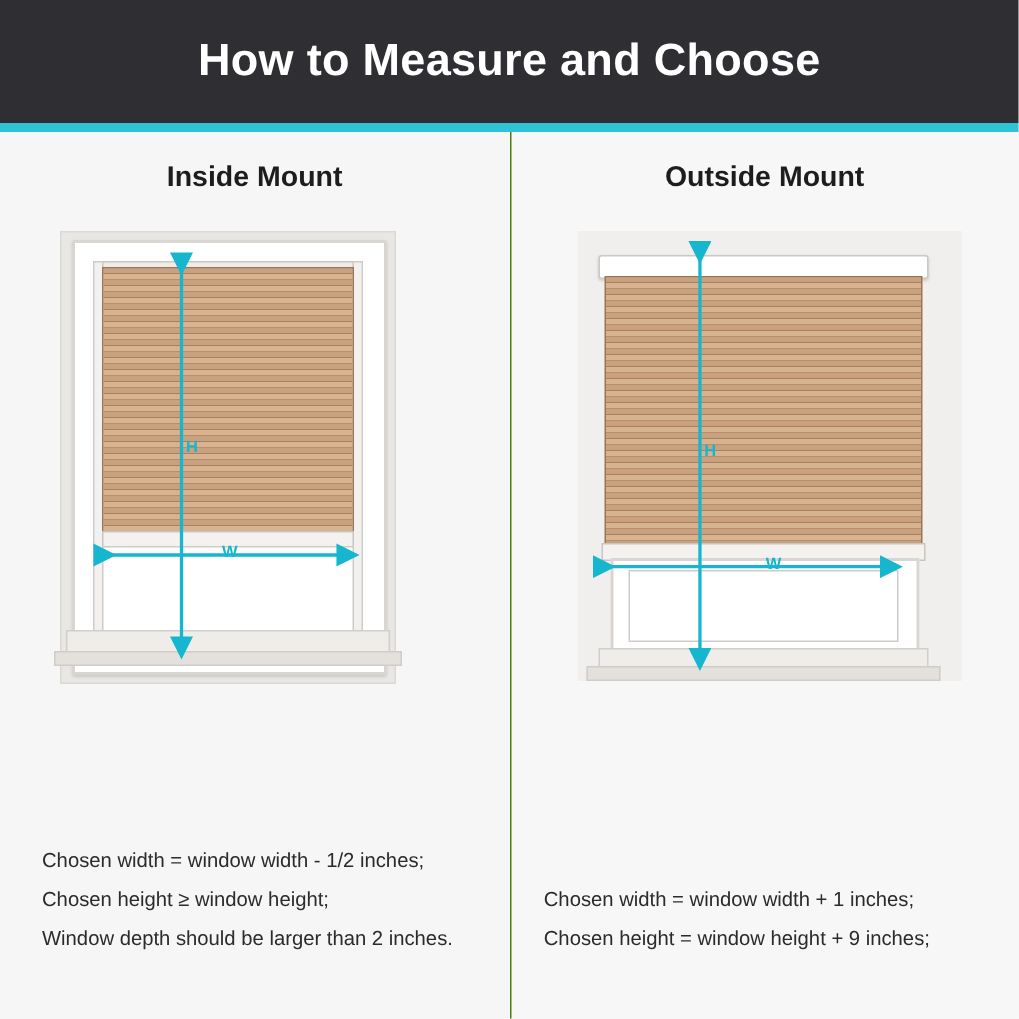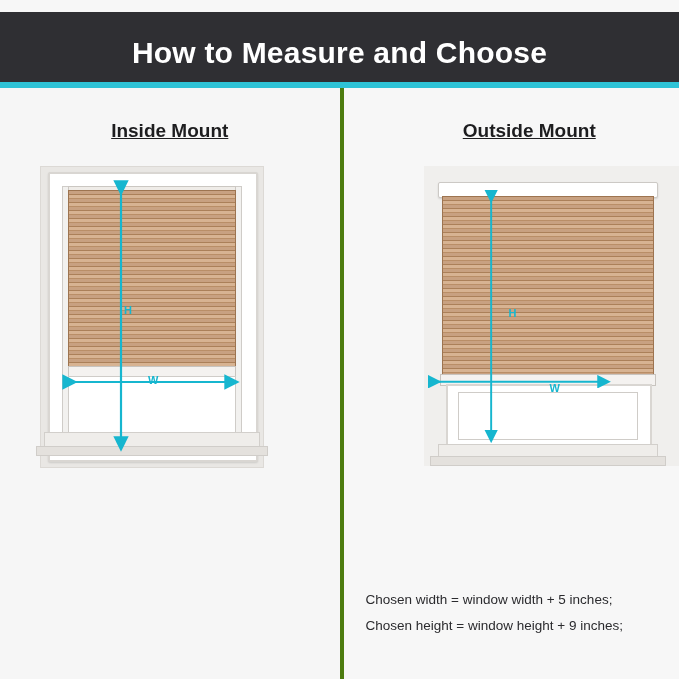--- a/index.html
+++ b/index.html
@@ -6,21 +6,21 @@
   body{
     width:679px;height:679px;
     background:#ffffff;
     font-family:"Liberation Sans", sans-serif;
     overflow:hidden;
   }
   .page{position:relative;width:679px;height:679px;background:#f7f7f7;}
 
   
   .header{
-    position:absolute;left:0;top:12px;width:679px;height:82px;
+    position:absolute;left:0;top:0;width:679px;height:82px;
     background:#2f2f33;
     display:flex;align-items:center;justify-content:center;
   }
   .header-title{
     color:#ffffff;
     font-size:30px;
     font-weight:bold;
     letter-spacing:.2px;
   }
   .accent-bar{
@@ -33,29 +33,28 @@
     position:absolute;left:0;top:88px;width:679px;height:591px;
     background:#f7f7f7;
     display:flex;
   }
   .col{
     position:relative;
     width:339.5px;height:591px;
     box-sizing:border-box;
   }
   .col.left{background:#f6f6f6;}
-  .col.right{background:#f7f7f7;border-left:4px solid #4d7c0f;padding-left:36px;}
+  .col.right{background:#f7f7f7;border-left:1px solid #4d7c0f;}
 
   .col-title{
     text-align:center;
     font-size:19px;
     font-weight:bold;
     color:#1d1d1f;
-    margin-top:32px;
-    text-decoration:underline;
+    margin-top:20px;
   }
 
   
   .illus{position:relative;width:100%;height:355px;}
 
   
   .in-wall{
     position:absolute;left:40px;top:24px;width:222px;height:300px;
     background:#e9e7e4;
     border:1px solid #dcd9d5;
@@ -205,20 +204,25 @@
           </defs>
 
           <line x1="121" y1="46" x2="121" y2="302" stroke="#16b6cf" stroke-width="2.2" marker-start="url(#ah1)" marker-end="url(#ah1)"></line>
 
           <line x1="70" y1="240" x2="232" y2="240" stroke="#16b6cf" stroke-width="2.2" marker-start="url(#ah1)" marker-end="url(#ah1)"></line>
         </svg>
         <div class="dimlabel" style="left:124px;top:162px;">H</div>
         <div class="dimlabel" style="left:148px;top:232px;">W</div>
       </div>
 
+      <div class="notes">
+        <div class="note">Chosen width = window width - 1/2 inches;</div>
+        <div class="note">Chosen height ≥ window height;</div>
+        <div class="note">Window depth should be larger than 2 inches.</div>
+      </div>
     </div>
 
     <div class="col right">
       <div class="col-title">Outside Mount</div>
 
       <div class="illus">
         <div class="out-wall"></div>
         <div class="out-headrail"></div>
         <div class="out-shade"></div>
         <div class="out-bottombar"></div>
@@ -236,19 +240,19 @@
 
           <line x1="126" y1="38" x2="126" y2="310" stroke="#16b6cf" stroke-width="2.2" marker-start="url(#ah2)" marker-end="url(#ah2)"></line>
 
           <line x1="62" y1="248" x2="254" y2="248" stroke="#16b6cf" stroke-width="2.2" marker-start="url(#ah2)" marker-end="url(#ah2)"></line>
         </svg>
         <div class="dimlabel" style="left:129px;top:165px;">H</div>
         <div class="dimlabel" style="left:170px;top:240px;">W</div>
       </div>
 
       <div class="notes">
-        <div class="note">Chosen width = window width + 5 inches;</div>
+        <div class="note">Chosen width = window width + 1 inches;</div>
         <div class="note">Chosen height = window height + 9 inches;</div>
       </div>
     </div>
 
   </div>
 </div>
 
 </body></html>

